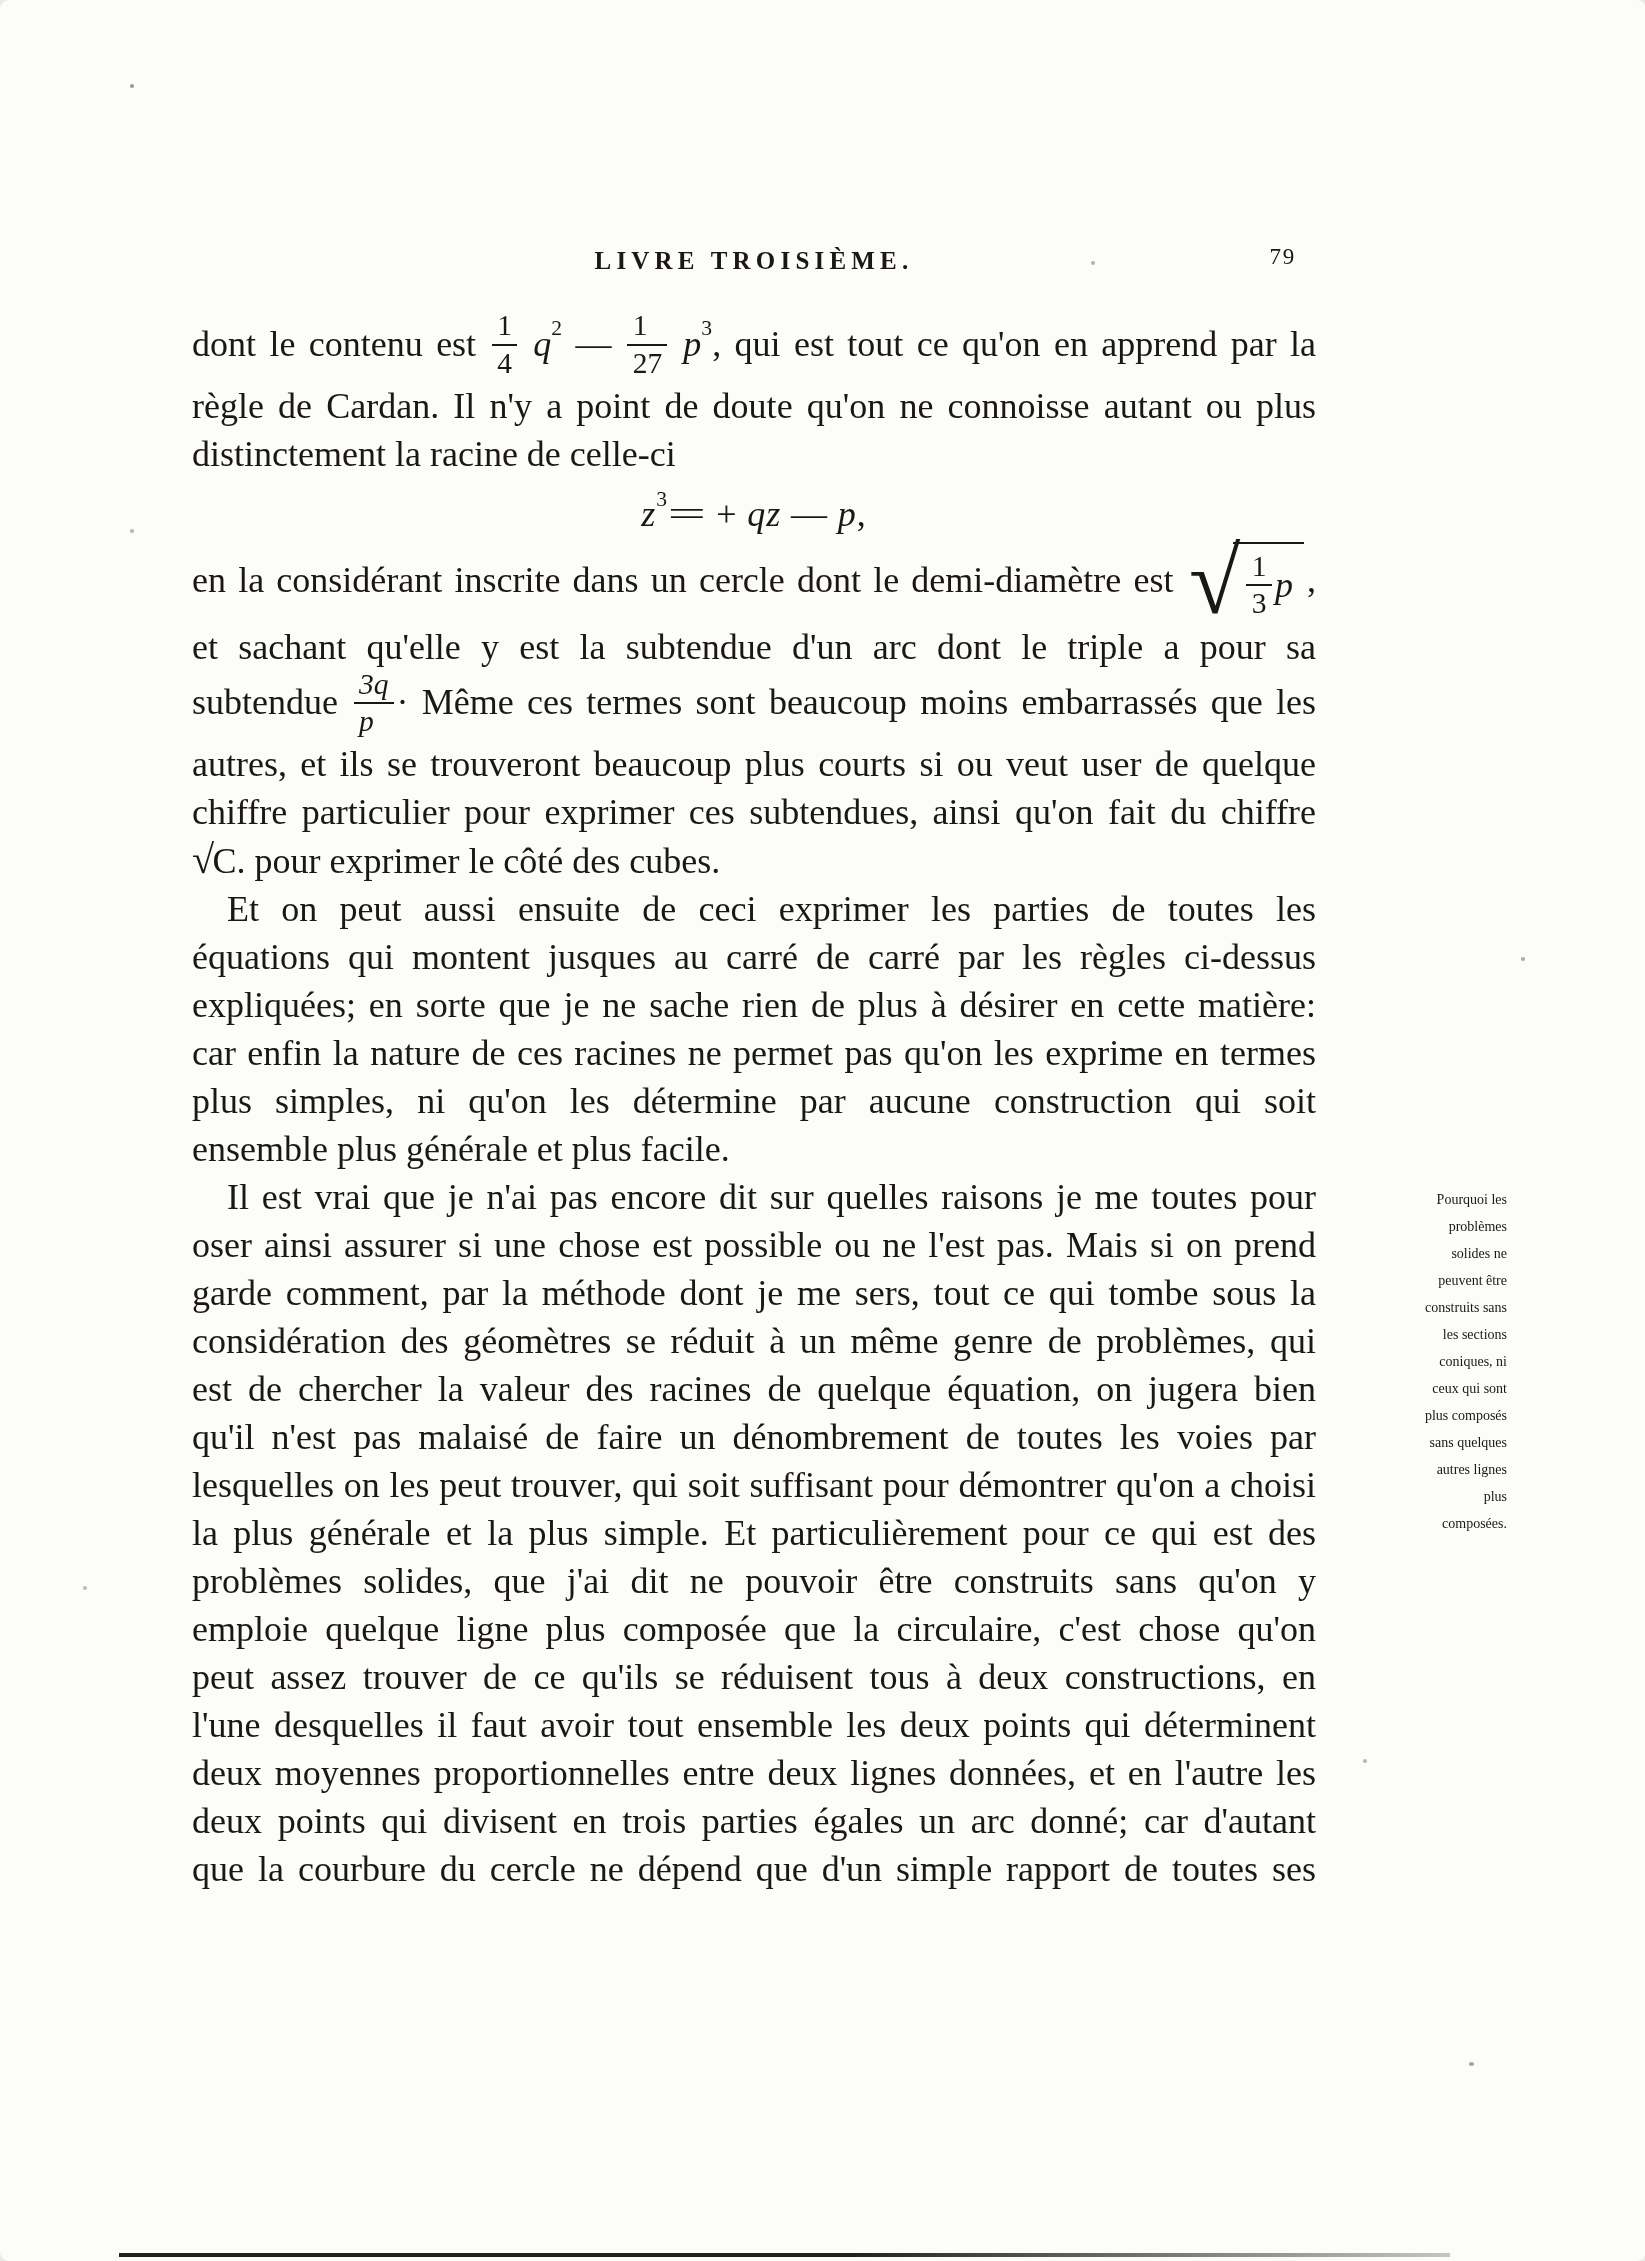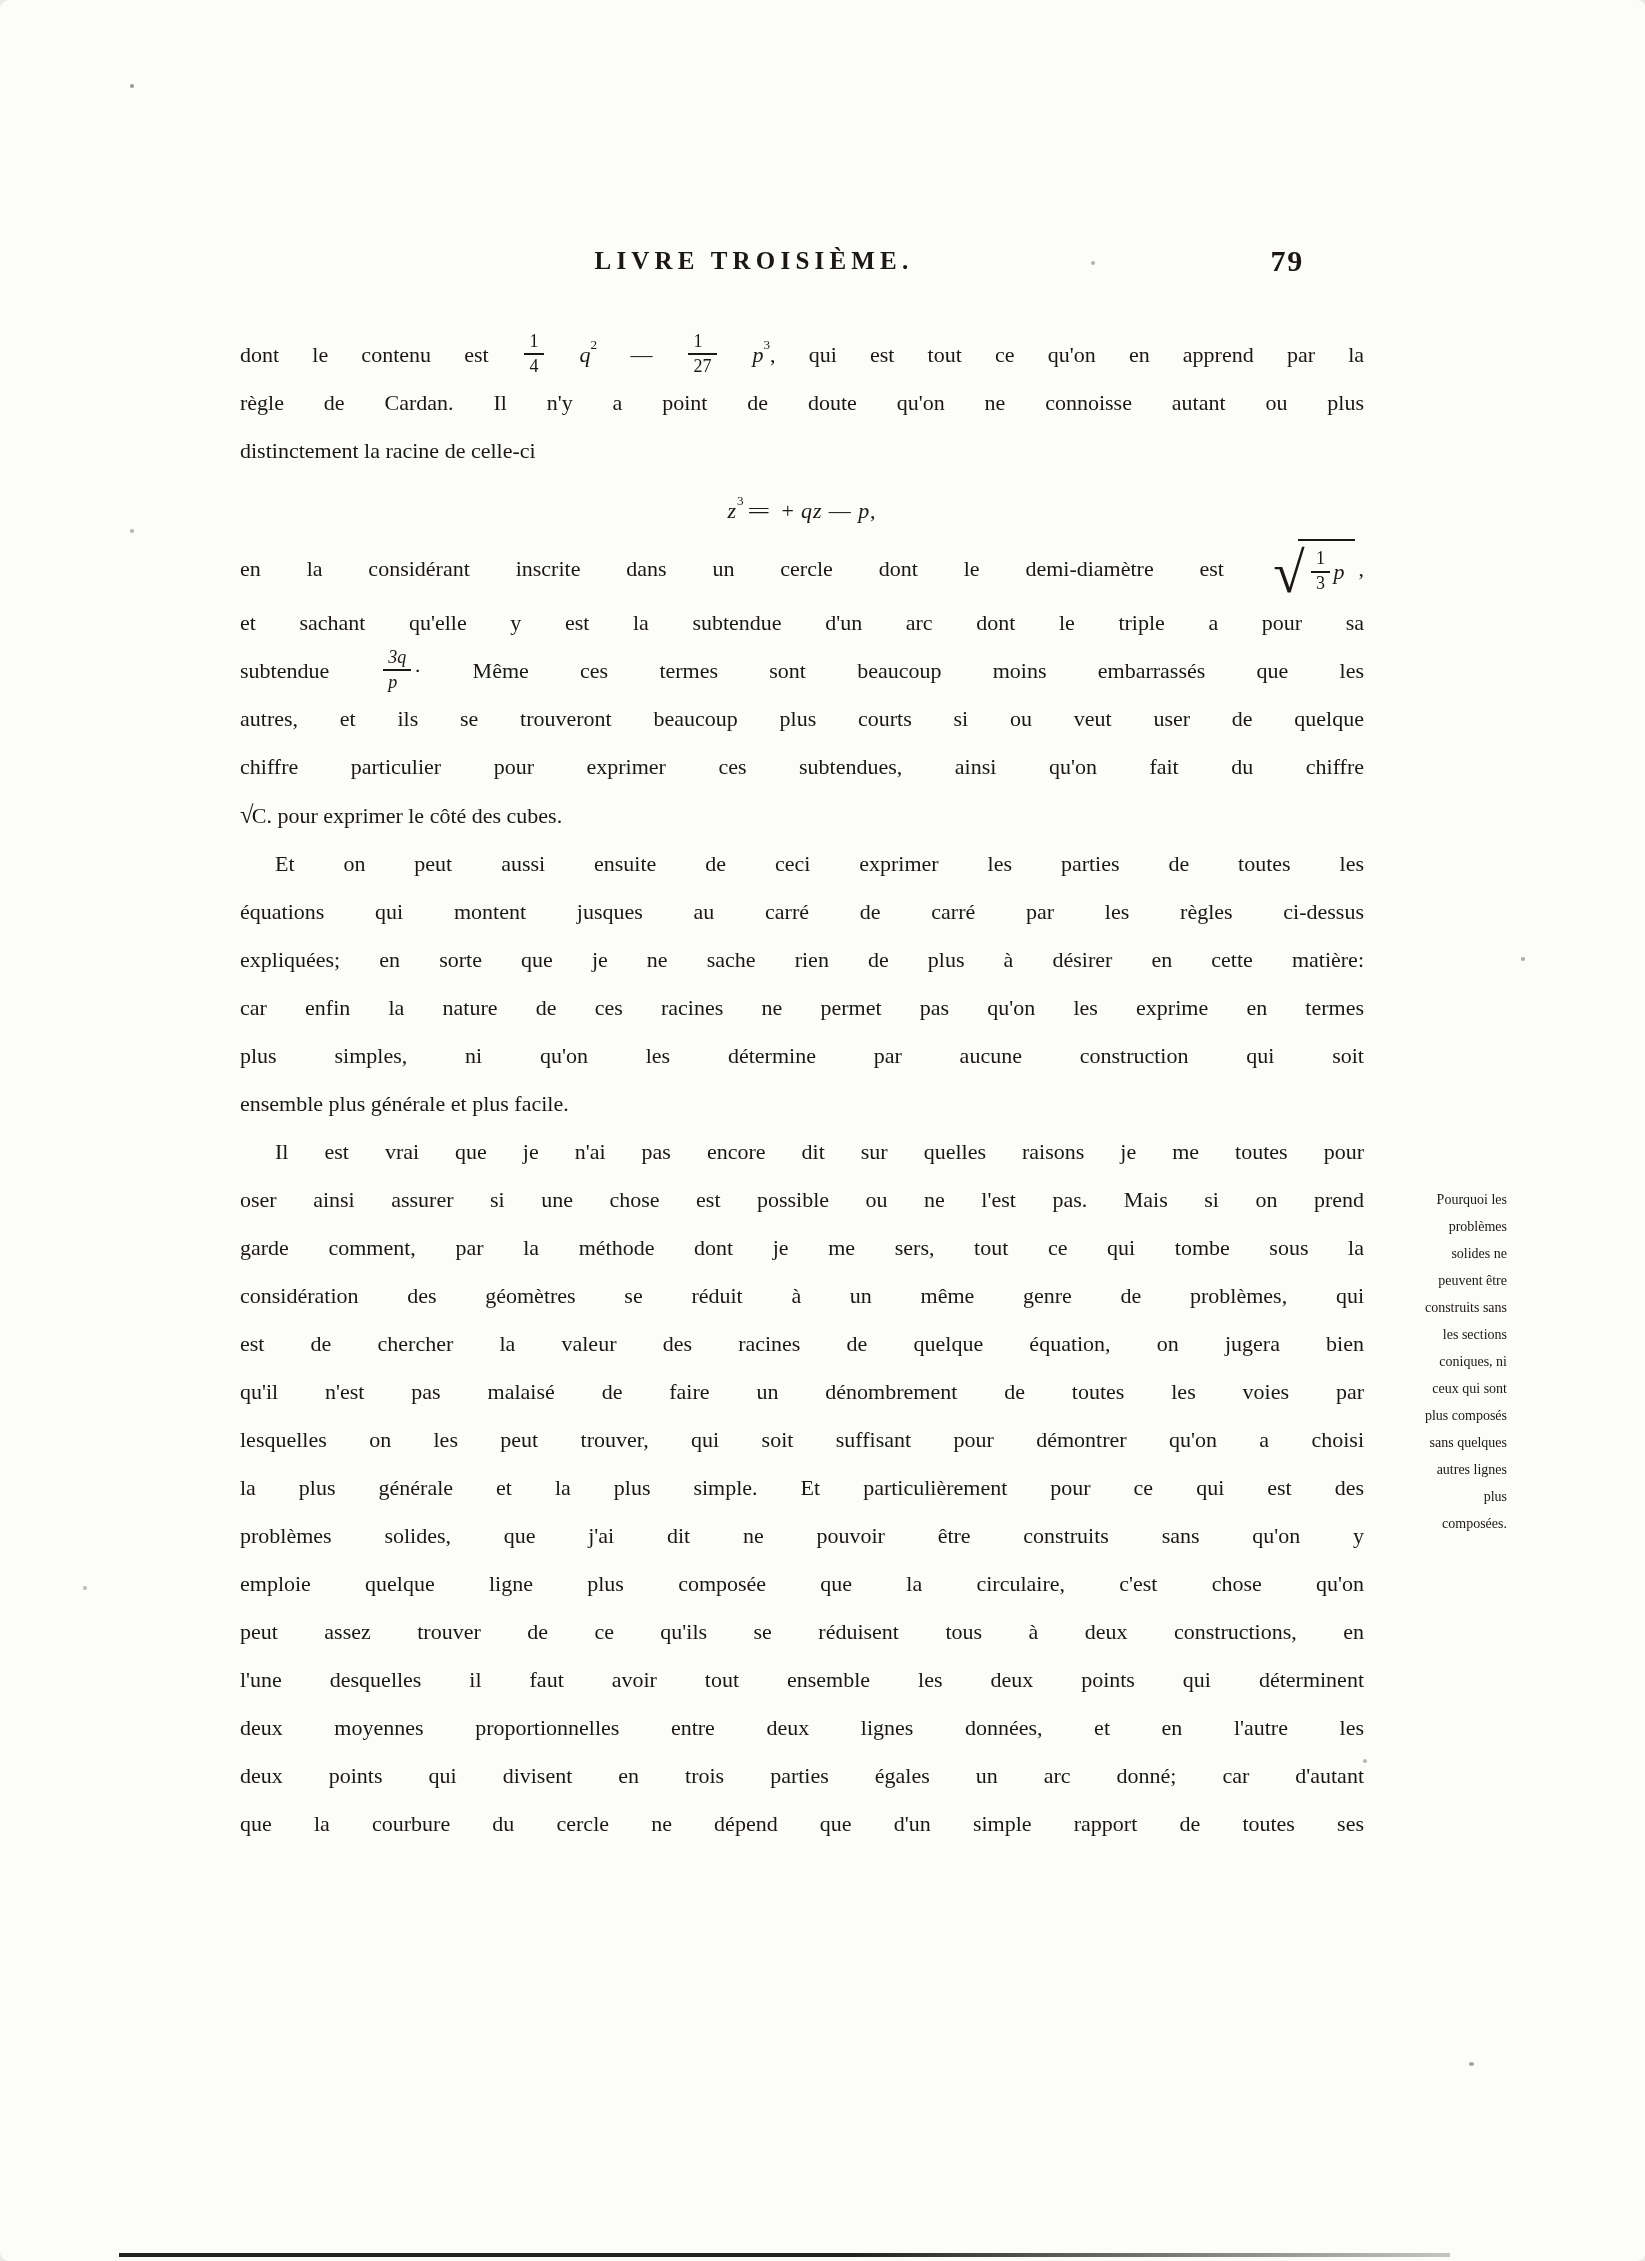--- a/index.html
+++ b/index.html
@@ -13,26 +13,26 @@
     overflow:hidden;
     border-radius:9px;
   }
 
   
   .header{ position:absolute; left:192px; top:247px; width:1124px; height:38px; }
   .running-title{
     position:absolute; left:0; right:0; text-align:center;
     font-size:25px; font-weight:700; letter-spacing:5.2px;
   }
-  .page-number{ position:absolute; right:12px; top:-3.5px; font-size:30px; font-weight:700; letter-spacing:1.7px; }
+  .page-number{ position:absolute; right:20px; top:-3.5px; font-size:23px; font-weight:400; letter-spacing:1.7px; }
 
   
   .body-text{
-    position:absolute; left:192px; top:331px; width:1124px;
-    font-size:22px; line-height:48px; color:var(--ink,#1b1712);margin-left:48px;
+    position:absolute; left:192px; top:313px; width:1124px;
+    font-size:36px; line-height:48px; color:var(--ink,#1b1712);
   }
   .line{ text-align:justify; text-align-last:justify; }
   .line.nojust{ text-align-last:left; }
   .line.indent{ padding-left:35px; }
 
   .mvar{ font-style:italic; }
   sup.msup{ font-size:0.60em; line-height:0; position:relative; top:-0.35em; }
 
   
   .frac{

